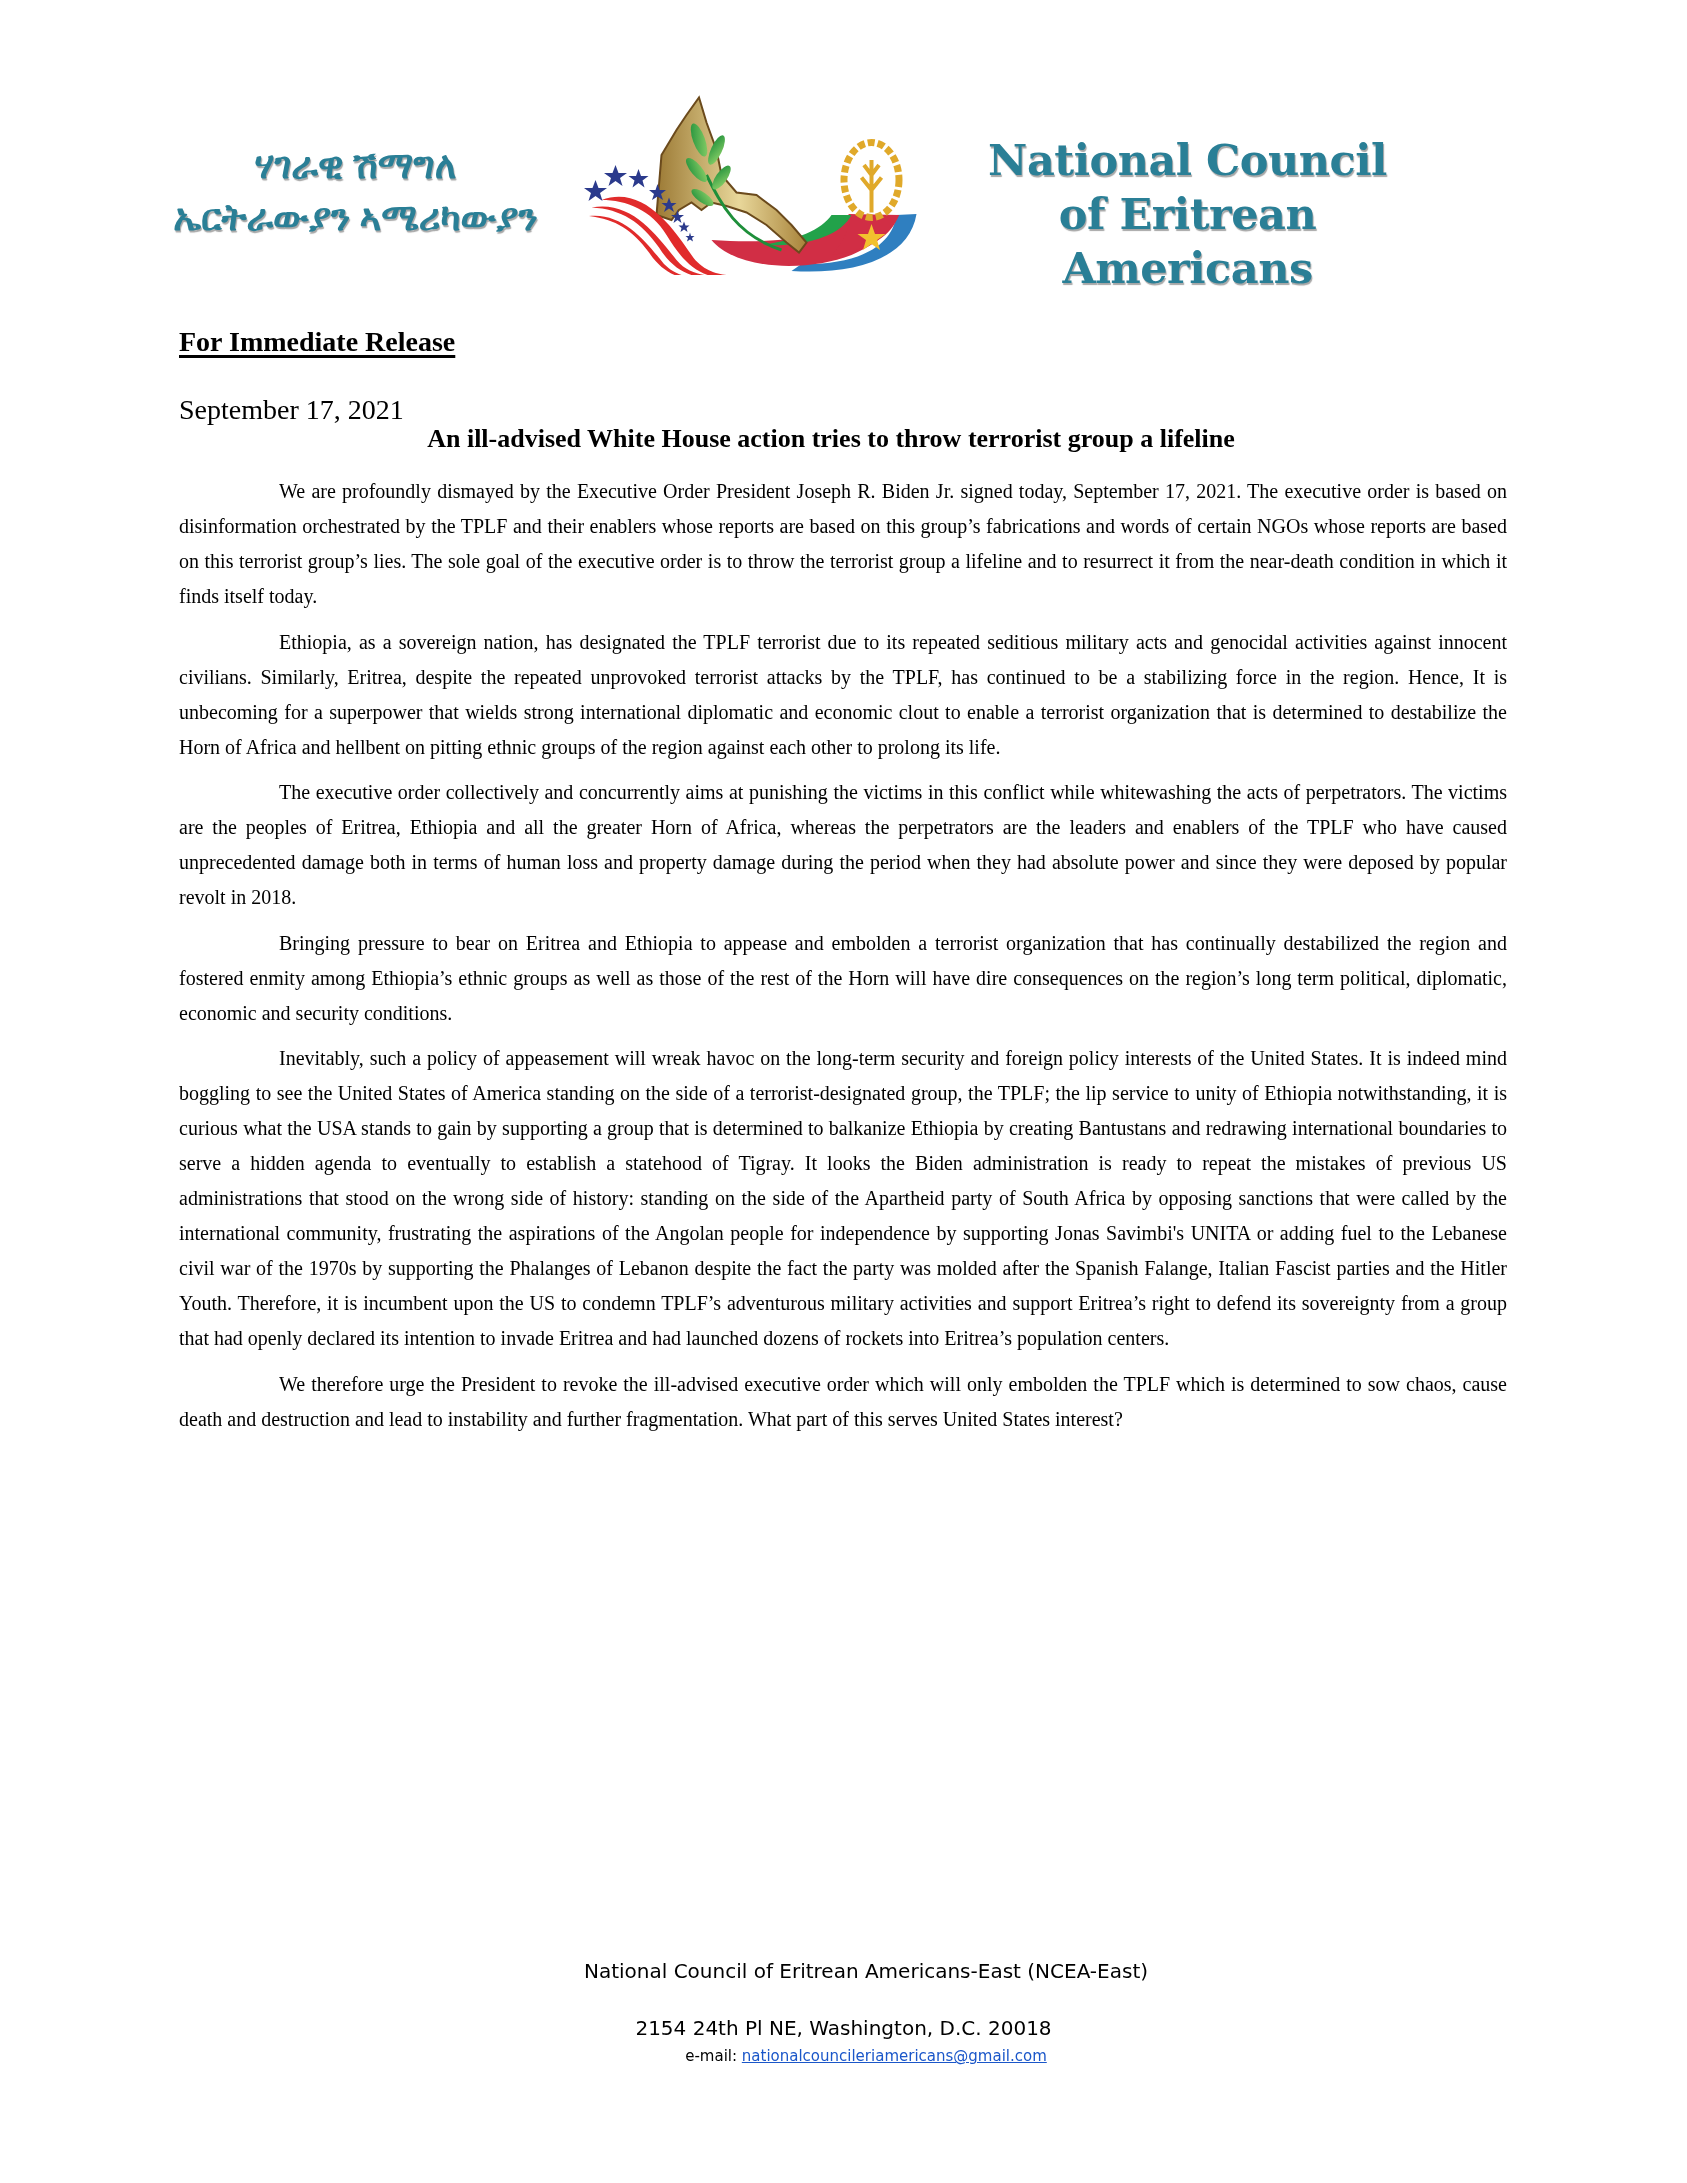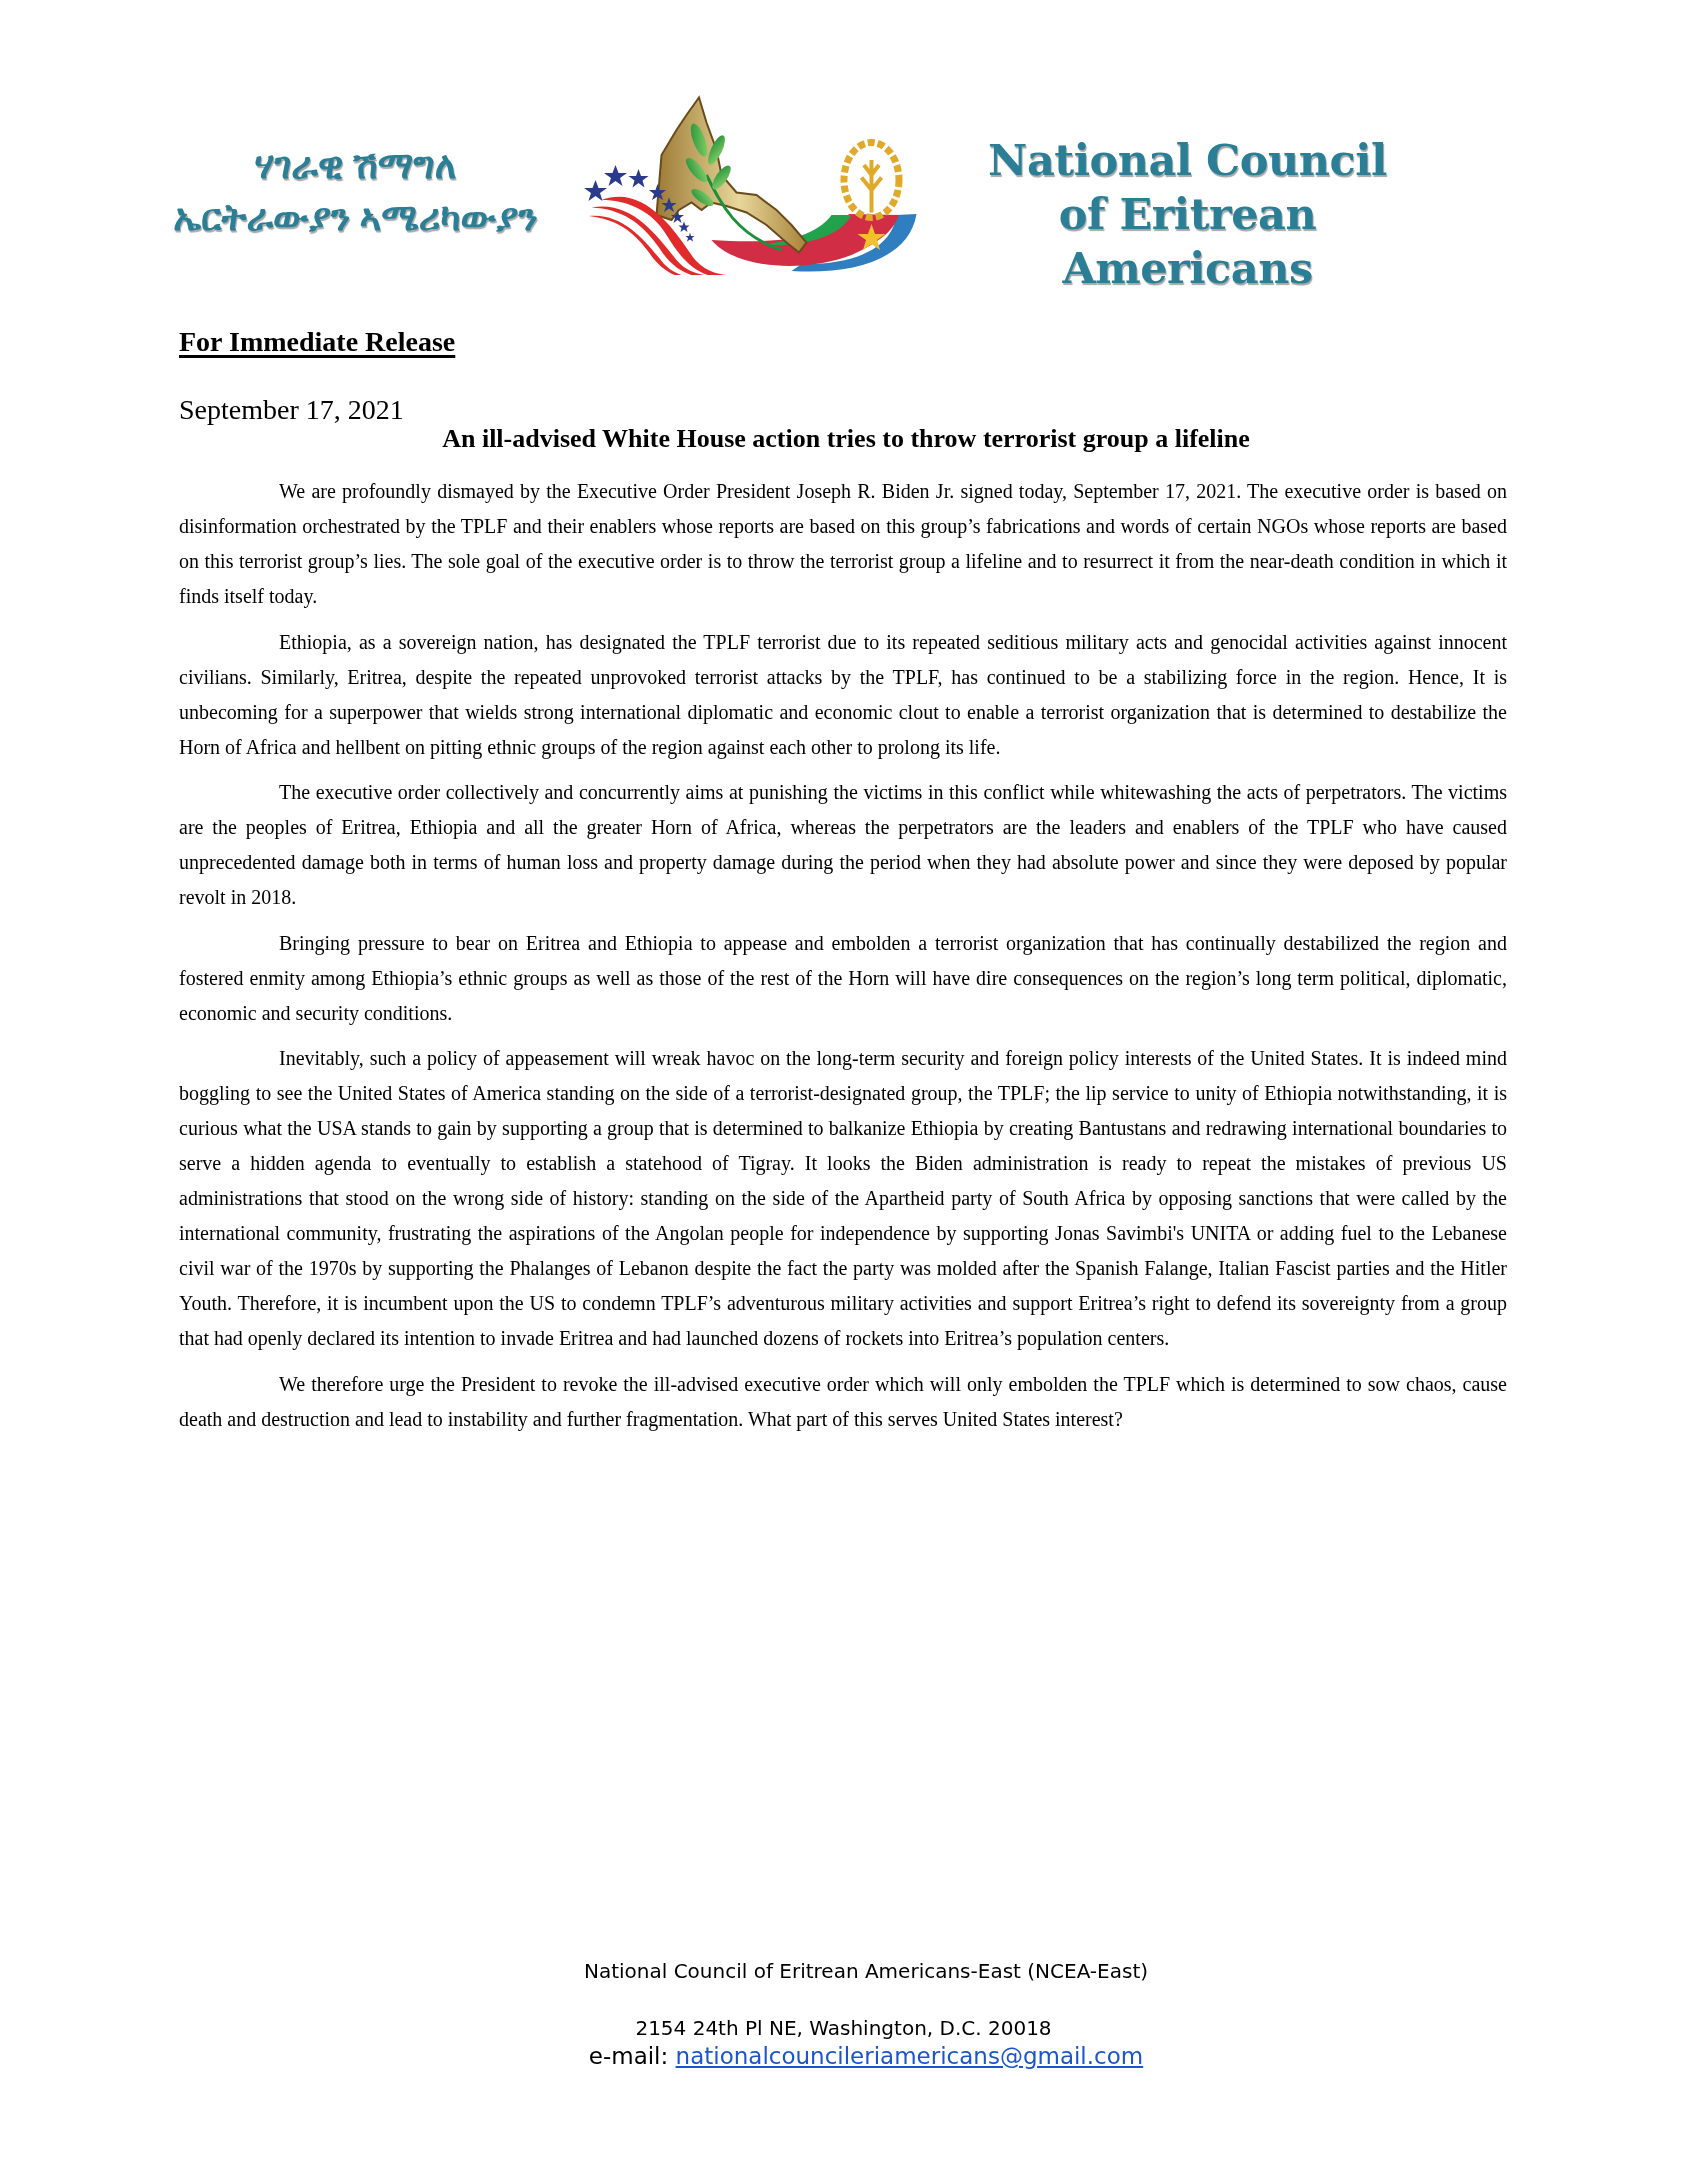--- a/index.html
+++ b/index.html
@@ -27,39 +27,39 @@
   .release-label {
     font-family: "Liberation Serif", serif; font-weight: bold; font-size: 28px;
     line-height: 32px; text-decoration: underline; text-decoration-thickness: 2.5px;
     text-underline-offset: 4px; color: #000; margin-top: 40px;
   }
   .release-date {
     font-family: "Liberation Serif", serif; font-size: 28px; line-height: 33px; color: #000; margin-top: 35px;
   }
 
   .headline {
-    position: absolute; left: 182px; top: 424px; width: 1328px; text-align: center;
+    position: absolute; left: 167px; top: 424px; width: 1328px; text-align: center;
     font-family: "Liberation Serif", serif; font-weight: bold; font-size: 26px; line-height: 30px;
     color: #000;
   }
 
   .body-text {
     position: absolute; left: 179px; top: 474px; width: 1328px;
     font-family: "Liberation Serif", serif; font-size: 20px; line-height: 35px;
     color: #000; text-align: justify;
   }
   .body-text p { margin: 0 0 10.5px 0; text-indent: 100px; text-align: justify; }
 
   .footer {
     position: absolute; left: 0; top: 1957px; width: 1687px; text-align: center;
     font-family: "DejaVu Sans", sans-serif; color: #000;
   }
   .footer .line1 { font-size: 20px; line-height: 29px; margin-left: 45px; }
   .footer .line2 { font-size: 20px; line-height: 29px; margin-top: 28px; }
-  .footer .line3 { font-size: 23px; line-height: 27px; padding-left: 45px; }
+  .footer .line3 { font-size: 15px; line-height: 27px; padding-left: 45px; }
   .footer a { color: #1a56c9; text-decoration: underline; }
 </style>
 </head>
 <body>
 
 <div class="page">
 
   <div class="letterhead">
     <div class="tig-title">
       <div>ሃገራዊ ሽማግለ</div>

